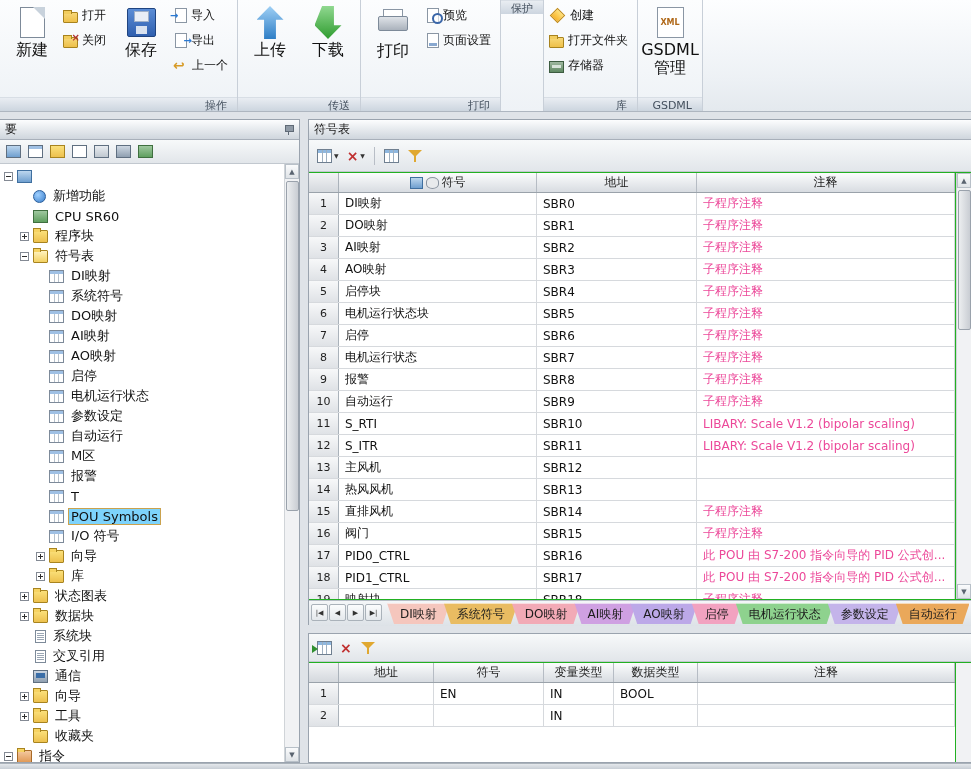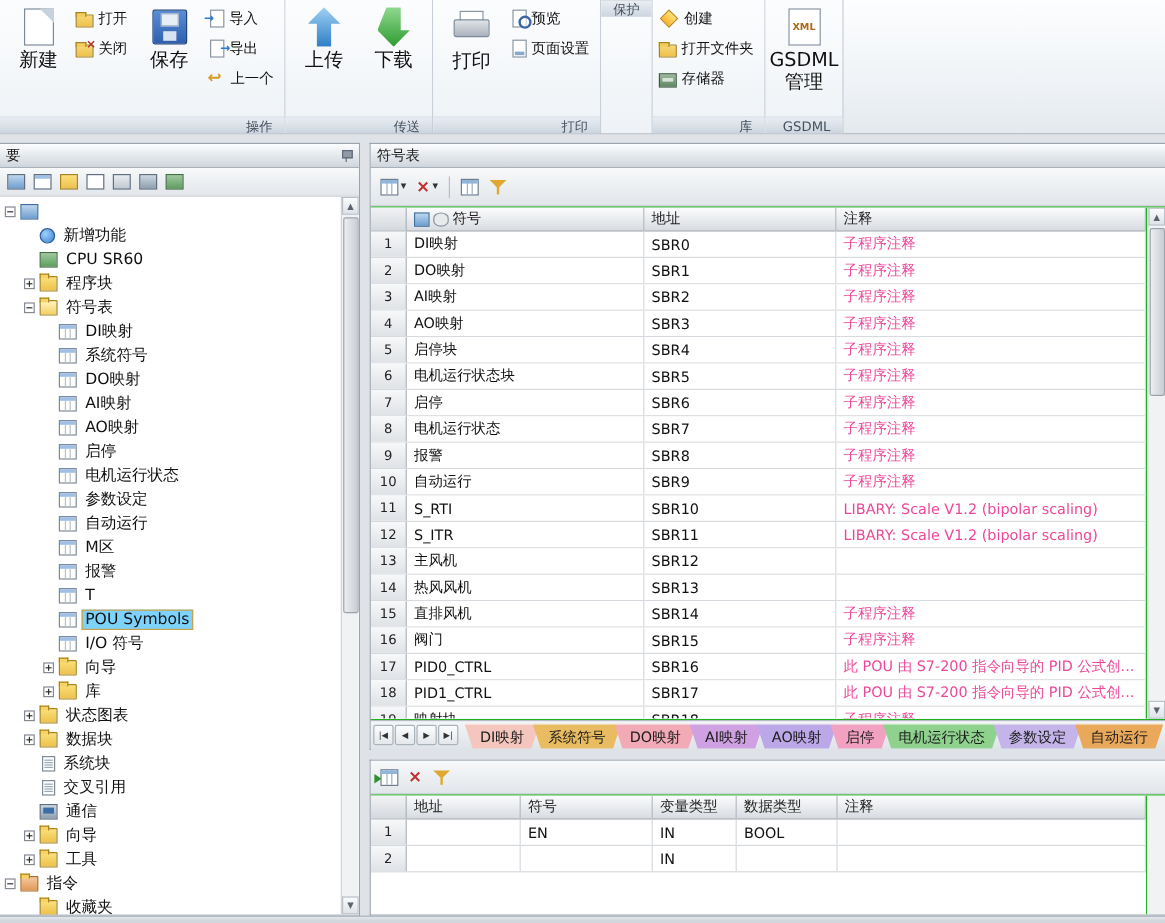--- a/index.html
+++ b/index.html
@@ -124,21 +124,21 @@
   .tb-funnel{width:16px;height:14px;position:relative;display:inline-block;}
   .tb-funnel::before{content:'';position:absolute;left:1px;top:1px;width:0;height:0;border-left:7px solid rgba(0,0,0,0);border-right:7px solid rgba(0,0,0,0);border-top:7px solid #e0a830;}
   .tb-funnel::after{content:'';position:absolute;left:7px;top:7px;width:2px;height:6px;background:#e0a830;}
 
   .grid-wrap{display:flex;border-top:1px solid #22b022;border-bottom:1px solid #22b022;overflow:hidden;}
   .sym-grid{flex:0 0 428px;height:428px;}
   .var-grid{flex:1;border-bottom:none;}
   .grid-area{flex:1;display:flex;flex-direction:column;overflow:hidden;border-right:1px solid #22b022;background:#fff;min-width:0;}
   .scroll-gap{flex:0 0 15px;background:#f1f2f4;}
   .ghead{display:flex;height:20px;flex:0 0 20px;background:linear-gradient(#fbfcfd,#d8dce1);border-bottom:1px solid #9aa2aa;}
-  .ghcell{border-right:1px solid #b6bcc4;display:flex;align-items:center;padding:0 6px;font-size:12px;color:#222;white-space:nowrap;overflow:hidden;}
+  .ghcell{border-right:1px solid #b6bcc4;display:flex;align-items:center;padding:0 6px;font-size:12px;color:#222;white-space:nowrap;overflow:hidden;justify-content:center;}
   .ghead .gnum{background:linear-gradient(#f2f3f5,#d4d8dd);}
   .gbody{flex:1;overflow:hidden;}
   .grow{display:flex;height:22px;border-bottom:1px solid #d6d9dd;background:#fff;}
   .gnum{width:30px;flex:0 0 30px;background:linear-gradient(#f7f8f9,#dfe2e6);border-right:1px solid #aab2ba;display:flex;align-items:center;justify-content:center;font-size:11px;color:#222;}
   .gcell{border-right:1px solid #d6d9dd;padding:0 6px;display:flex;align-items:center;white-space:nowrap;overflow:hidden;font-size:12px;}
   .c-sym{flex:0 0 198px;}
   .c-addr{flex:0 0 160px;}
   .c-com{flex:1;min-width:0;}
   .v-addr{flex:0 0 95px;}
   .v-sym{flex:0 0 110px;}
@@ -461,30 +461,30 @@
             <span class="ticon ti-folder"></span>
             <span class="tlabel">向导</span>
           </div>
           <div class="tree-row">
             <span class="tindent" style="width: 20px;"></span>
             <span class="expander plus"></span>
             <span class="ticon ti-folder"></span>
             <span class="tlabel">工具</span>
           </div>
           <div class="tree-row">
+            <span class="tindent" style="width: 20px;"></span>
+            <span class="expander hidden"></span>
+            <span class="ticon ti-folder"></span>
+            <span class="tlabel">收藏夹</span>
+          </div>
+          <div class="tree-row">
             <span class="tindent" style="width: 4px;"></span>
             <span class="expander"></span>
             <span class="ticon ti-instr"></span>
             <span class="tlabel">指令</span>
-          </div>
-          <div class="tree-row">
-            <span class="tindent" style="width: 20px;"></span>
-            <span class="expander hidden"></span>
-            <span class="ticon ti-folder"></span>
-            <span class="tlabel">收藏夹</span>
           </div>
         </div>
       <div class="vscroll tree-scroll">
         <span class="sarrow">▲</span>
         <div class="sthumb tree-thumb"></div>
         <span class="sarrow sbottom">▼</span>
       </div>
     </div>
   </div>
 

